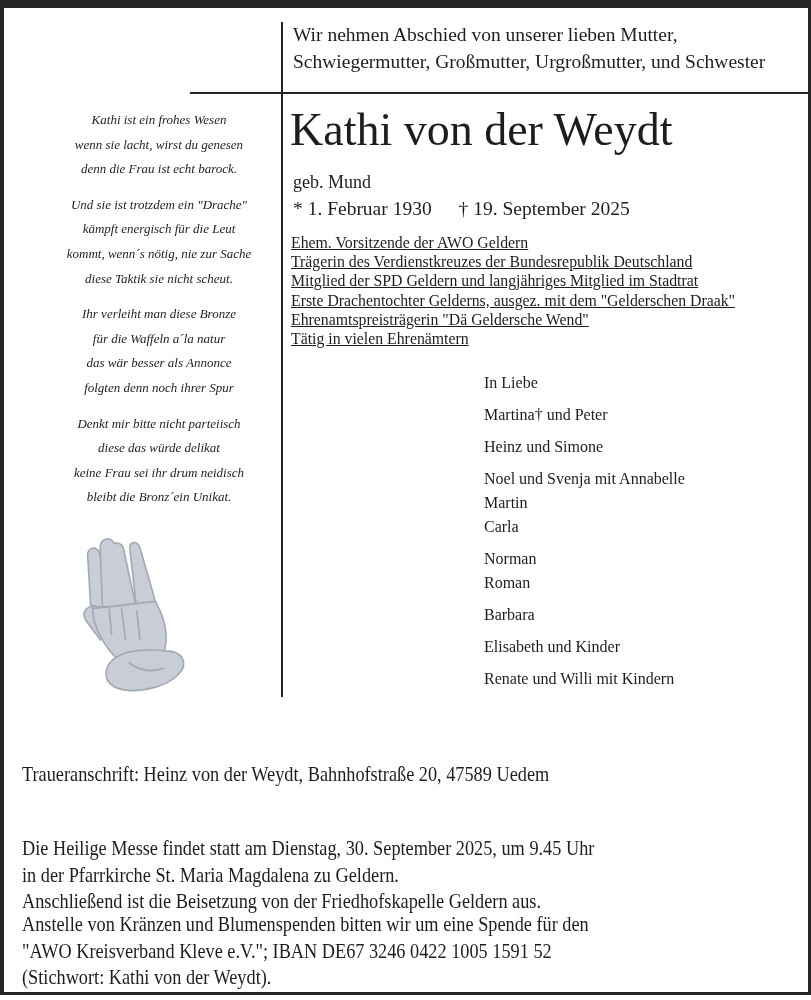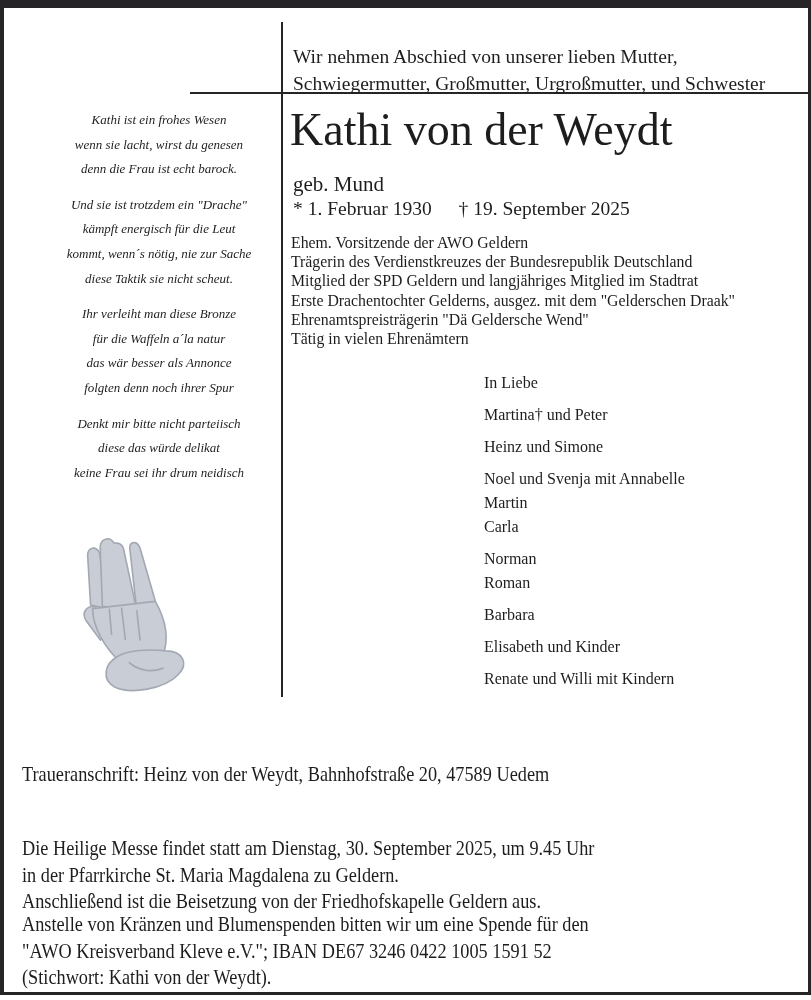--- a/index.html
+++ b/index.html
@@ -9,37 +9,37 @@
     overflow:hidden;
   }
   .frame {
     position:absolute; left:0; top:0; width:811px; height:995px;
     box-sizing:border-box; border-style:solid; border-color:#272427;
     border-width:8px 3px 3px 4px;
   }
   .vline { position:absolute; left:281px; top:22px; width:2px; height:675px; background:#272427; }
   .hrule { position:absolute; left:190px; top:92px; width:618px; height:2px; background:#272427; }
 
-  .header { position:absolute; left:293px; top:43px; font-size:19.5px; line-height:27px; }
+  .header { position:absolute; left:293px; top:21px; font-size:19.5px; line-height:27px; }
 
   .poem {
     position:absolute; left:22px; top:108px; width:274px;
     text-align:center; font-style:italic; font-size:13px; line-height:24.6px;
   }
   .poem p { margin:0; }
   .stanza { margin:0 0 11px 0; }
 
   .hands { position:absolute; left:52px; top:532px; width:165px; height:172px; }
 
   .name   { position:absolute; left:290px; top:104px; font-size:46px; line-height:1.15; font-weight:400; white-space:nowrap; }
-  .maiden { position:absolute; left:293px; top:172px; font-size:21px; }
+  .maiden { position:absolute; left:293px; top:172px; font-size:18px; }
   .dates  { position:absolute; left:293px; top:198px; font-size:19.5px; white-space:nowrap; }
   .dates .death { margin-left:22px; }
 
-  .honors { position:absolute; left:291px; top:233px; font-size:15.8px; line-height:19.2px; }
+  .honors { position:absolute; left:291px; top:233px; font-size:15.8px; line-height:19.2px;text-decoration:underline; }
   .honors div { white-space:nowrap; }
 
   .mourners { position:absolute; left:484px; top:371px; font-size:16px; line-height:24px; }
   .mourners .group { margin:0 0 8px 0; }
   .mourners p { margin:0; white-space:nowrap; }
 
   .condensed {
     position:absolute; left:22px; font-size:21px; line-height:26.5px;
     transform:scaleX(0.87); transform-origin:0 0; white-space:nowrap;
   }
@@ -75,20 +75,21 @@
   <div class="stanza">
     <p>Ihr verleiht man diese Bronze</p>
     <p>für die Waffeln a´la natur</p>
     <p>das wär besser als Annonce</p>
     <p>folgten denn noch ihrer Spur</p>
   </div>
   <div class="stanza">
     <p>Denkt mir bitte nicht parteiisch</p>
     <p>diese das würde delikat</p>
     <p>keine Frau sei ihr drum neidisch</p>
+    <p>bleibt die Bronz´ein Unikat.</p>
   </div>
 </div>
 
 <svg class="hands" viewBox="0 0 160 170" xmlns="http://www.w3.org/2000/svg">
   <g transform="rotate(-14 80 85)" fill="#c9cdd5" stroke="#a3a9b3" stroke-width="1.6" stroke-linejoin="round">
     <path d="M62 14 C60 6 52 6 50 14 L41 62 L57 70 Z"></path>
     <path d="M78 8 C76 0 66 1 64 9 L52 66 L84 78 L86 16 C86 10 82 9 78 8 Z"></path>
     <path d="M92 18 C93 10 101 11 102 19 L104 74 L84 78 Z"></path>
     <path d="M44 64 C36 62 30 68 33 76 L42 98 L58 88 Z"></path>
     <path d="M42 66 L104 74 C110 96 108 114 98 128 L56 124 C44 106 38 84 42 66 Z"></path>

